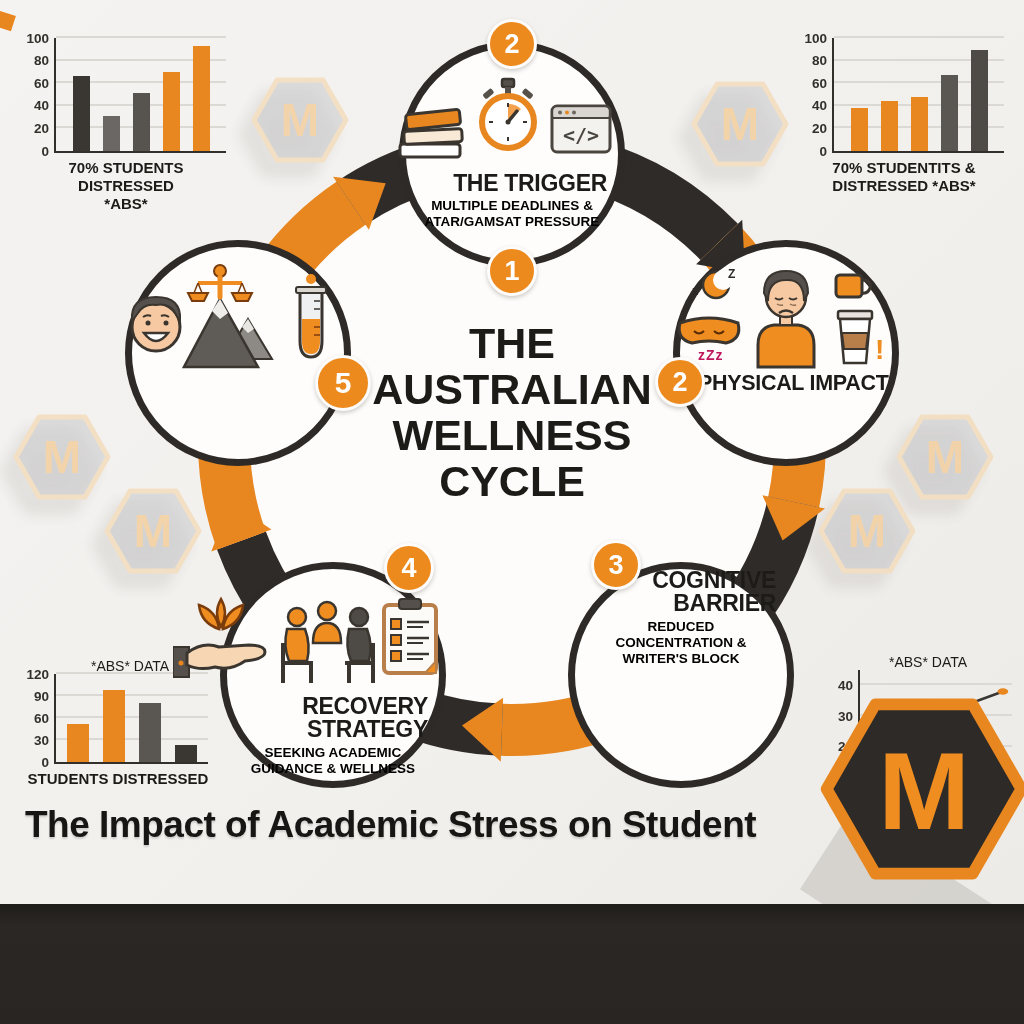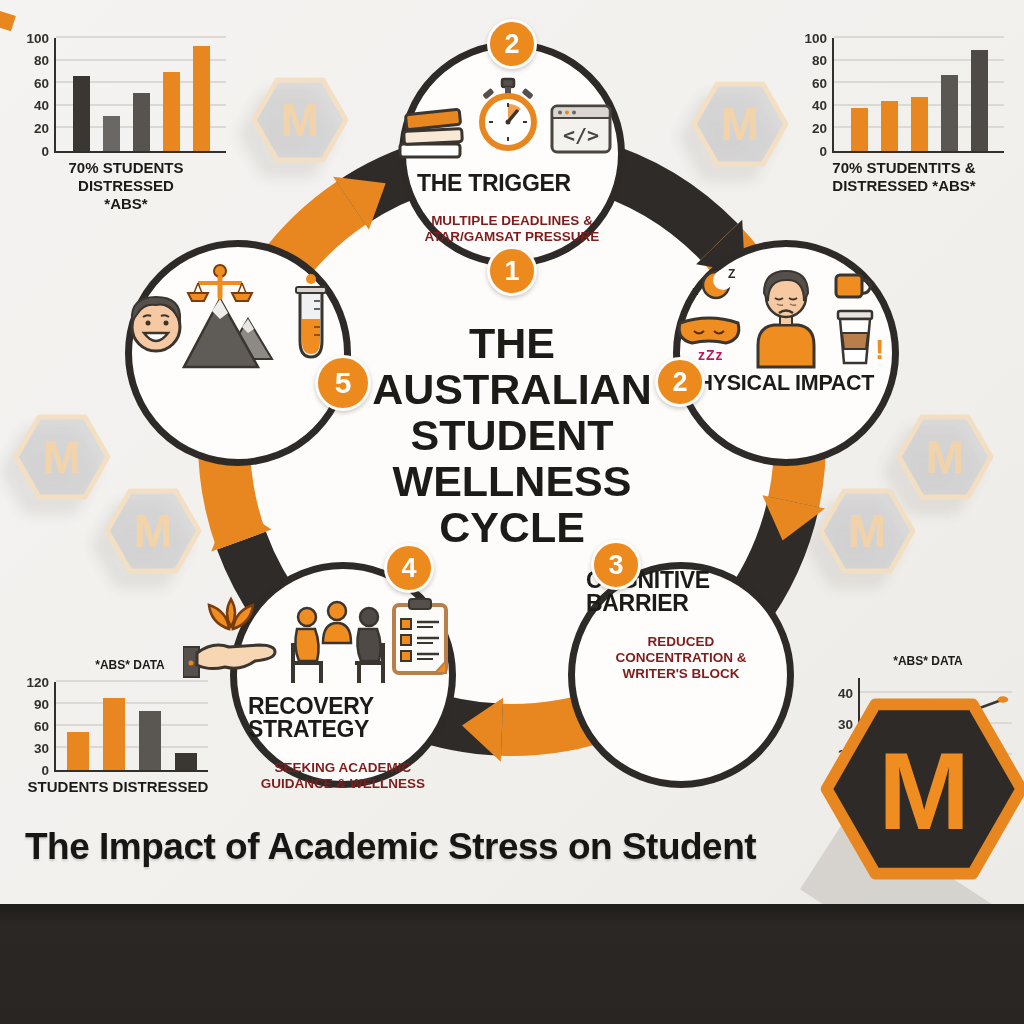--- a/index.html
+++ b/index.html
@@ -14,30 +14,30 @@
 
   
   .ring{position:absolute;left:0;top:0;z-index:2;}
 
   
   .node{position:absolute;width:226px;height:226px;border-radius:50%;
         background:#fefdfc;border:7px solid #2e2a27;z-index:3;box-sizing:border-box;
         display:flex;flex-direction:column;align-items:center;}
   .icons{position:relative;width:204px;height:102px;flex:none;margin-top:24px;}
   .icons svg{position:absolute;display:block;}
-  .node-title{font-size:23px;font-weight:800;color:#1d1b18;text-align:left;
+  .node-title{font-size:23px;font-weight:800;color:#1d1b18;text-align:right;
               line-height:1.02;letter-spacing:-0.3px;width:190px;}
-  .node-sub{font-size:13.5px;font-weight:800;color:#7f1d1d;text-align:center;
-            line-height:1.18;margin-top:18px;width:186px;}
+  .node-sub{font-size:13.5px;font-weight:800;color:#000000;text-align:center;
+            line-height:1.18;margin-top:3px;width:186px;}
   .node-trigger{left:399px;top:41px;}
   .node-trigger .icons{height:88px;margin-top:36px;}
   .node-physical{left:673px;top:240px;}
   .node-physical .node-title{font-size:21.5px;width:205px;}
   .node-cognitive{left:568px;top:562px;}
-  .node-recovery{left:230px;top:562px;}
+  .node-recovery{left:220px;top:562px;}
   .node-improved{left:125px;top:240px;}
 
   .badge{position:absolute;width:50px;height:50px;border-radius:50%;background:#ec8a1e;
          border:3px solid #fdfcfa;color:#fff;font-weight:800;font-size:27px;z-index:6;
          display:flex;align-items:center;justify-content:center;box-sizing:border-box;
          box-shadow:0 2px 4px rgba(60,50,40,.25);}
 
   .bubble{position:absolute;right:-16px;top:16px;width:92px;background:#f1efec;
           border:3px solid #76716b;border-radius:16px;padding:7px 5px;font-size:12px;
           font-weight:800;color:#2e2a27;text-align:center;line-height:1.1;z-index:4;}
@@ -61,39 +61,39 @@
   .grid{position:absolute;left:0;right:0;height:2px;background:#dcd9d5;}
   .tick{position:absolute;right:100%;margin-right:7px;transform:translateY(50%);
         font-size:13.5px;font-weight:700;color:#33302c;line-height:1;}
   .bars{position:absolute;inset:0;display:flex;align-items:flex-end;justify-content:center;
         gap:13px;padding:0 6px;}
   .bar{width:17px;}
   .chart-bl .bar{width:22px;}
   .chart-bl .bars{gap:14px;}
   .chart-caption{font-size:15px;font-weight:800;color:#1d1b18;text-align:center;
         white-space:pre-line;margin-top:6px;line-height:1.2;}
-  .chart-title{font-size:12px;font-weight:700;color:#1d1b18;text-align:center;margin-bottom:10px;}
+  .chart-title{font-size:14px;font-weight:400;color:#1d1b18;text-align:center;margin-bottom:0;}
   .chart-tl{left:20px;top:38px;width:212px;}
   .chart-tl .plot{margin-left:34px;height:113px;width:170px;}
   .chart-tr{left:798px;top:38px;width:212px;}
   .chart-tr .plot{margin-left:34px;height:113px;width:170px;}
   .chart-bl{left:20px;top:658px;width:196px;}
   .chart-bl .plot{margin-left:34px;height:88px;width:152px;}
   .chart-bl .chart-title{margin-left:34px;width:152px;}
   .chart-br{left:822px;top:654px;width:196px;}
   .chart-br .plot{margin-left:36px;height:92px;width:152px;}
   .chart-br .chart-title{margin-left:26px;width:160px;}
   .lineplot{position:absolute;inset:0;width:100%;height:100%;}
 
   
   .logo-shadow{position:absolute;left:850px;top:812px;width:300px;height:92px;
         background:#b8b5b0;opacity:.45;transform:rotate(33deg);transform-origin:0 0;z-index:4;}
   .logo{position:absolute;left:818px;top:698px;z-index:5;}
   .logo text{font-family:"Liberation Sans",sans-serif;}
-  .footer-title{position:absolute;left:25px;top:824px;z-index:4;font-size:37px;font-weight:800;
+  .footer-title{position:absolute;left:25px;top:802px;z-index:4;font-size:37px;font-weight:800;
         color:#181614;line-height:1.22;letter-spacing:-0.5px;text-shadow:0 2px 2px rgba(0,0,0,.15);}
   .bottom-bar{position:absolute;left:0;top:904px;width:1024px;height:120px;
         background:linear-gradient(180deg,#1f1d1b 0%,#2a2724 18%,#282522 100%);z-index:8;}
   .corner-wedge{position:absolute;left:-10px;top:12px;width:24px;height:16px;background:#e8861f;
         transform:rotate(18deg);z-index:2;}
 </style>
 </head>
 <body>
 
 <div class="stage">
@@ -157,21 +157,20 @@
     <polygon points="230.3,501.9 211.3,551.4 271.4,529.6" fill="#e8861f"></polygon>
 
     <path d="M273.2,281.0 A288,288 0 0 1 351.0,203.2" fill="none" stroke="#e8861f" stroke-width="52"></path>
     <path d="M351.0,203.2 A288,288 0 0 1 432.6,165.2" fill="none" stroke="#2f2b28" stroke-width="52"></path>
     <polygon points="385.7,183.2 333.1,176.7 368.9,229.8" fill="#e8861f"></polygon>
   </svg>
 
   <div class="center-title">
     <div>THE</div>
     <div>AUSTRALIAN</div>
-    <div>STUDENT</div>
     <div>WELLNESS</div>
     <div>CYCLE</div>
   </div>
 
   <div class="node node-trigger">
     <div class="icons">
       <svg style="left:-14px;top:14px;" width="72" height="64" viewBox="0 0 72 64">
         <rect x="4" y="46" width="60" height="13" rx="3" fill="#fff" stroke="#3a352f" stroke-width="3"></rect>
         <rect x="8" y="32" width="58" height="13" rx="3" fill="#f7e9d6" stroke="#3a352f" stroke-width="3" transform="rotate(-3 37 38)"></rect>
         <rect x="10" y="14" width="54" height="15" rx="3" fill="#e8861f" stroke="#3a352f" stroke-width="3" transform="rotate(-6 37 21)"></rect>

